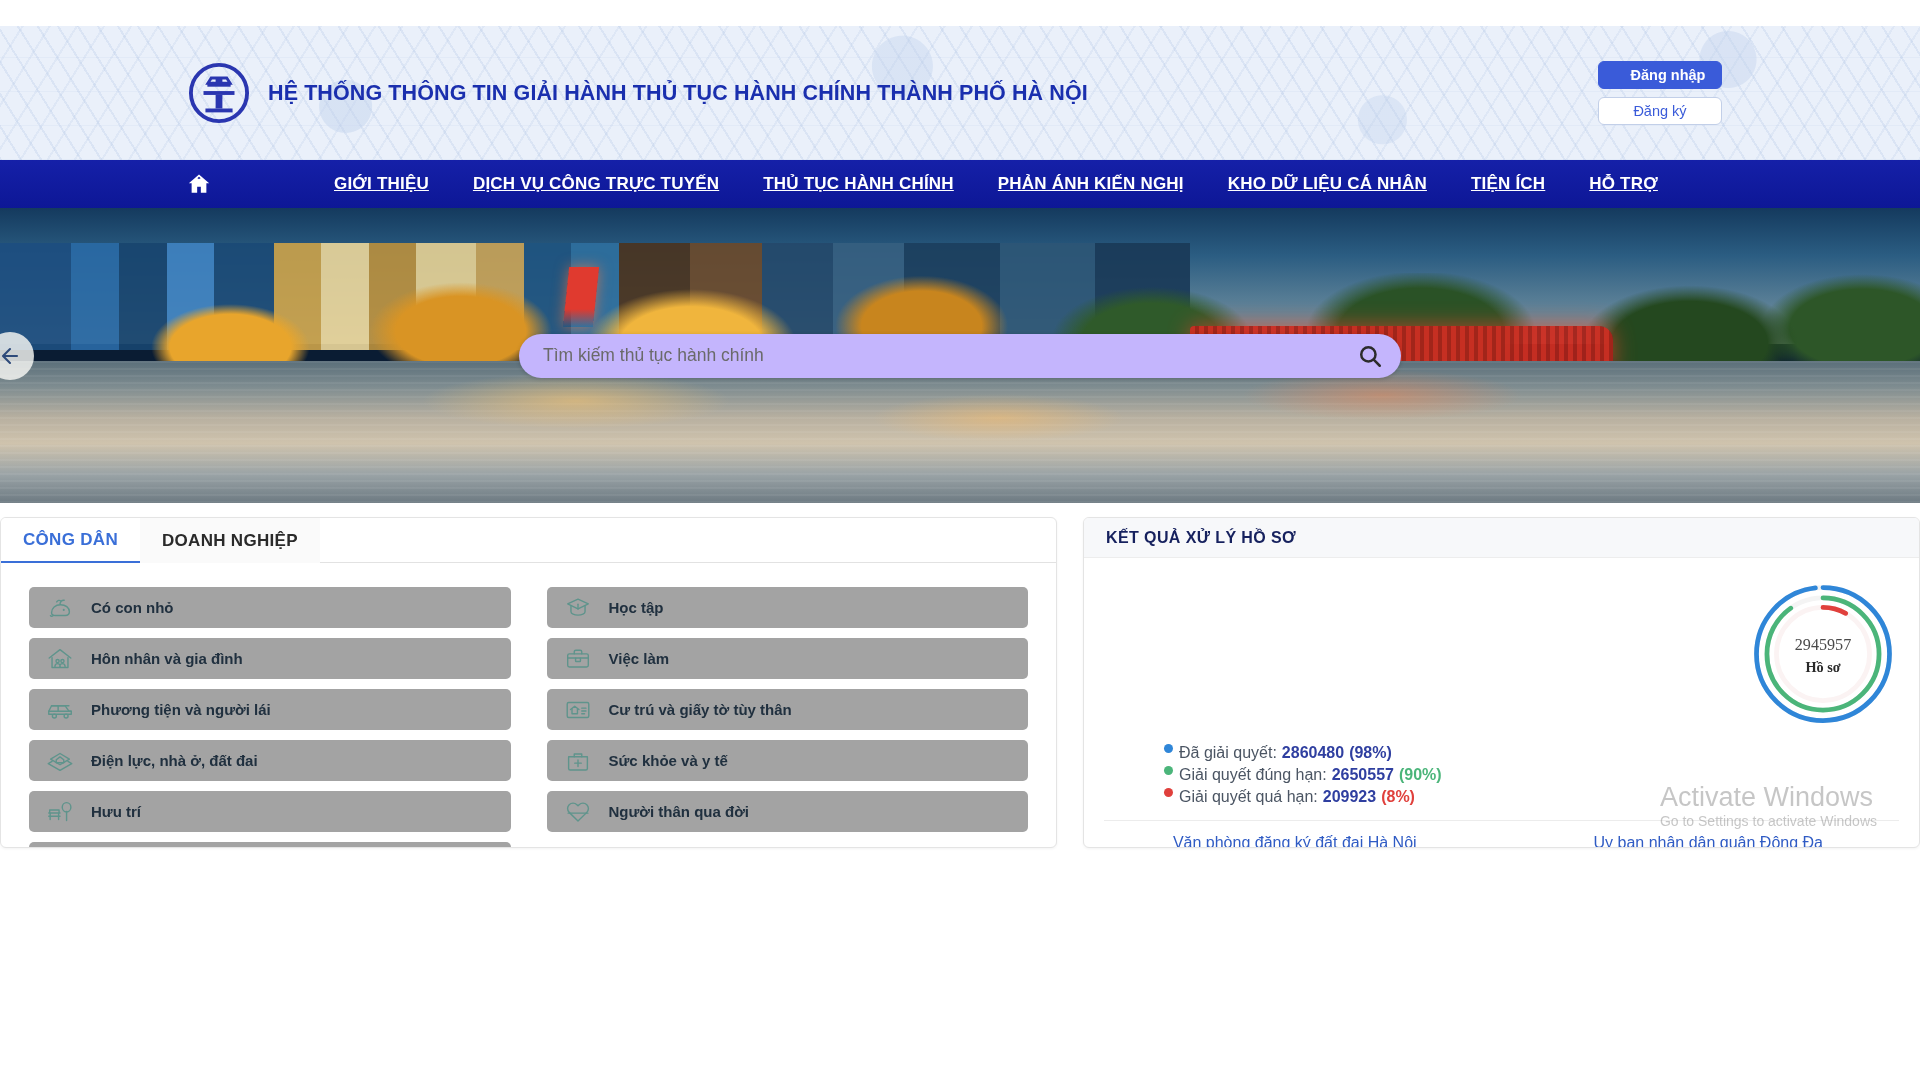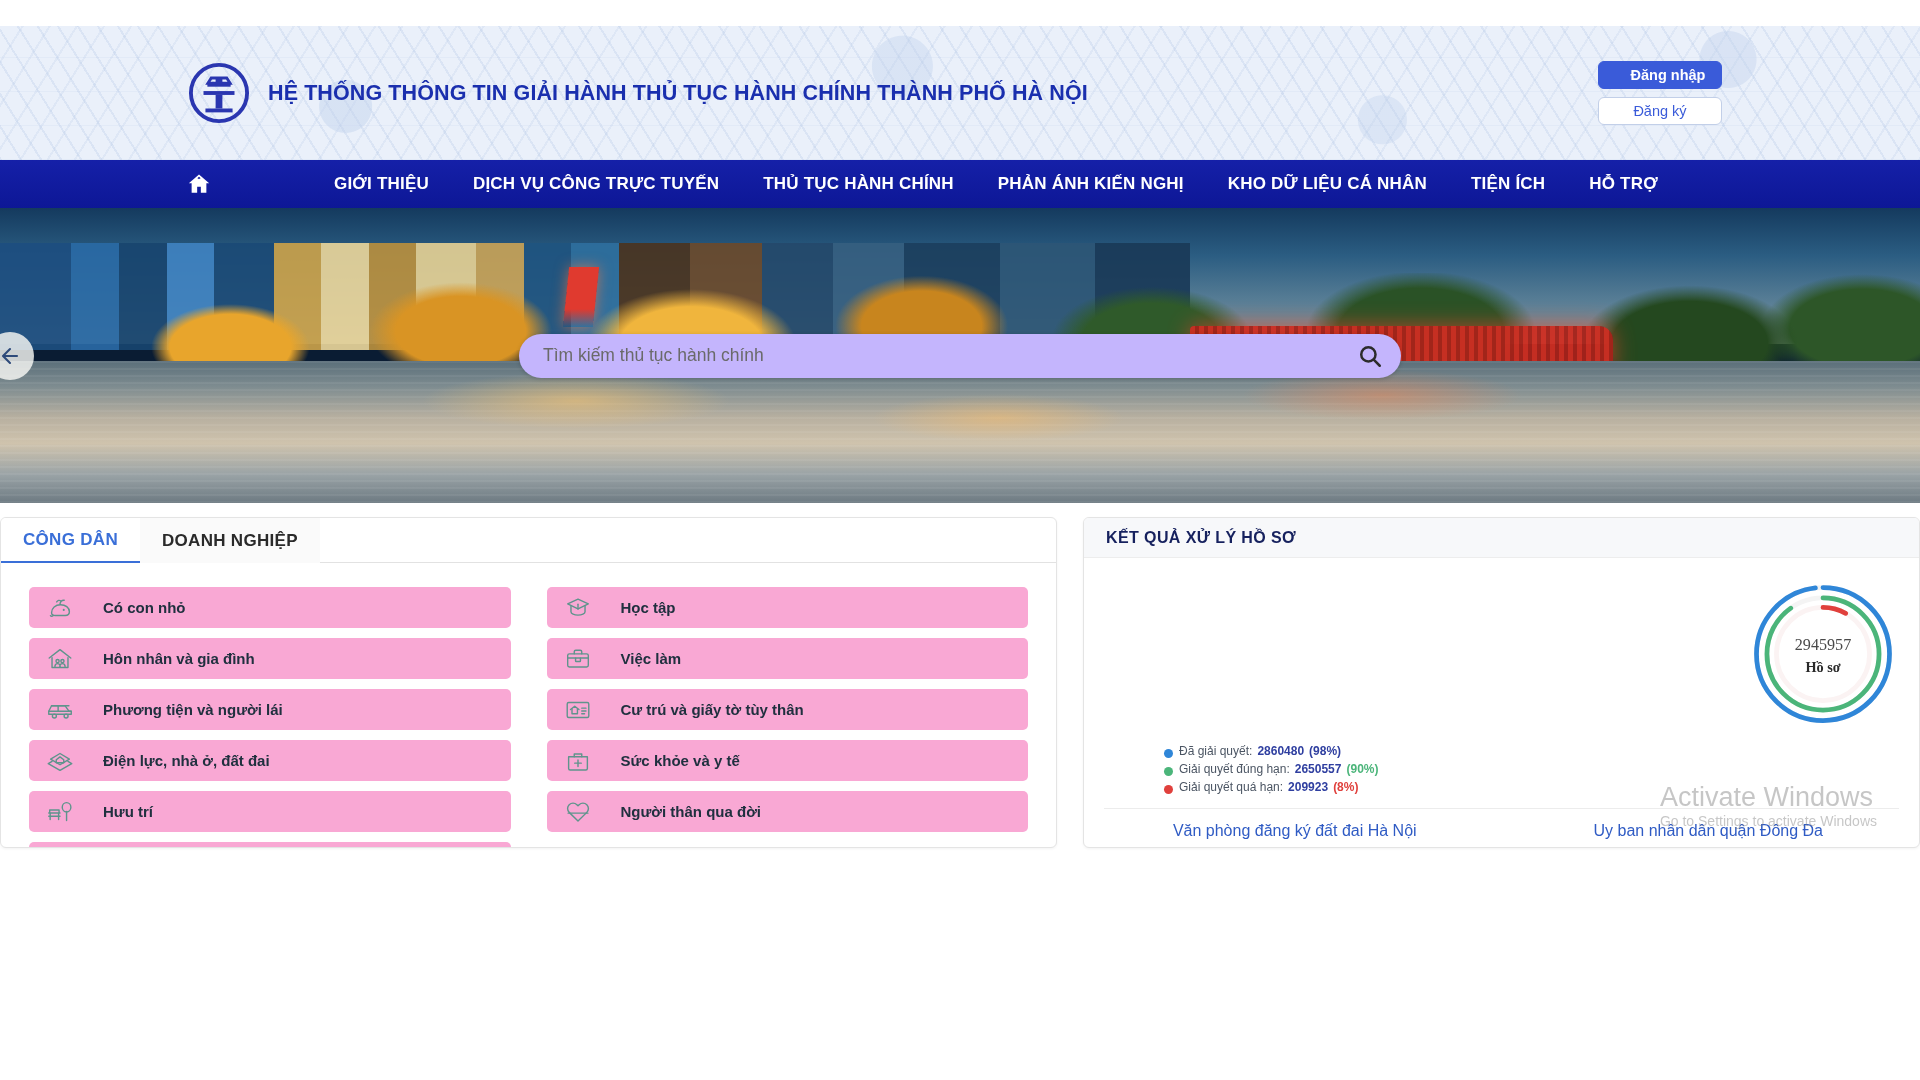--- a/index.html
+++ b/index.html
@@ -84,21 +84,21 @@
     display: flex; align-items: center; justify-content: center;
     cursor: pointer;
   }
   .nav-items {
     display: flex; align-items: center;
     margin-left: 118px;
     gap: 44px;
   }
   .nav-item {
     color: #ffffff; font-size: 17px; font-weight: bold;
-    letter-spacing: .2px; white-space: nowrap; cursor: pointer;
+    letter-spacing: .2px; white-space: nowrap; cursor: pointer; text-decoration: underline;
   }
 
   
   .hero {
     position: relative;
     height: 295px;
     overflow: hidden;
     background: #0a1c33;
   }
   .hero-sky {
@@ -220,25 +220,24 @@
   .cat-grid {
     display: grid;
     grid-template-columns: 1fr 1fr;
     column-gap: 36px;
     row-gap: 10px;
     padding: 24px 28px 28px 28px;
   }
   .cat-item {
     display: flex; align-items: center;
     height: 41px;
-    background: #f9a8d4;
+    background: #a3a3a3;
     border-radius: 5px;
     padding: 0 16px;
     cursor: pointer;
-    gap: 12px;
   }
   .cat-icon {
     width: 30px; height: 30px; flex: 0 0 30px;
     display: flex; align-items: center; justify-content: center;
     margin-right: 16px;
   }
   .cat-label { font-size: 15px; font-weight: bold; color: #20303f; }
 
   
   .card-right {
@@ -260,22 +259,22 @@
     font-size: 16px; font-weight: bold;
     color: #16215e; letter-spacing: .4px;
   }
   .panel-body { padding: 14px 20px 0 20px; }
   .donut-main { display: flex; justify-content: flex-end; margin-top: 6px; font-family: Liberation Serif, serif; }
   .donut-center-num { font-size: 17px; fill: #4a4a4a; }
   .donut-center-lbl { font-size: 15px; font-weight: bold; fill: #2a2a2a; }
 
   .legend { margin: 14px 0 0 60px; }
   .legend-row {
-    display: flex; align-items: flex-end;
-    font-size: 12px; margin-bottom: 4px;
+    display: flex; align-items: flex-start;
+    font-size: 16px; margin-bottom: 4px;
     white-space: nowrap;
   }
   .legend-dot { width: 9px; height: 9px; border-radius: 50%; margin-right: 6px; flex: 0 0 9px; }
   .legend-label { color: #4b5563; }
   .legend-val { font-weight: bold; color: #2f3fa0; margin-left: 5px; }
   .legend-pct { font-weight: bold; margin-left: 5px; }
 
   .sub-divider { margin: 14px 20px 0 20px; border-top: 1px solid #ececec; }
   .sub-row { display: flex; justify-content: space-around; padding: 12px 4px 0 4px; }
   .sub-unit { text-align: center; width: 48%; }

